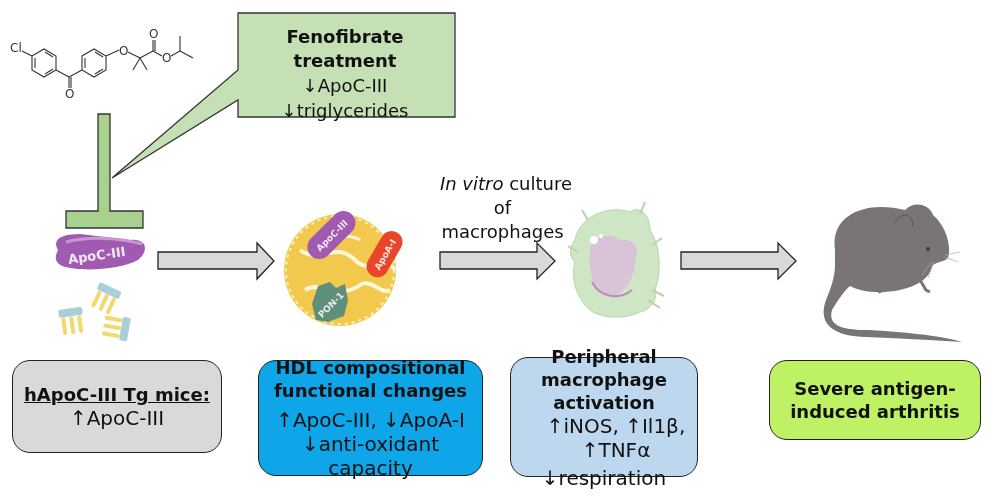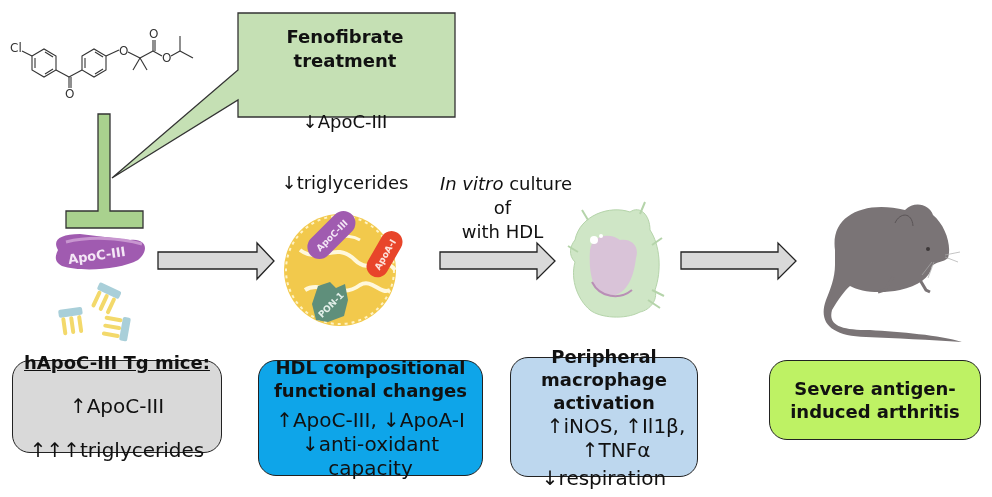--- a/index.html
+++ b/index.html
@@ -7,21 +7,21 @@
          font-family:"DejaVu Sans", "Liberation Sans", sans-serif; color:#111; }
   .abs { position:absolute; }
   .box { position:absolute; box-sizing:border-box; border:1.5px solid #222;
          border-radius:18px; text-align:center; display:flex; flex-direction:column;
          justify-content:center; align-items:center; }
   .box .title { font-weight:bold; font-size:18px; line-height:23px; }
   .box .line { font-size:20px; line-height:24px; }
   .u { text-decoration:underline; }
   .callout-text { position:absolute; left:237px; top:25px; width:216px; text-align:center; }
   .callout-text .title { font-weight:bold; font-size:18px; line-height:24px;text-align:center; }
-  .callout-text .line { font-size:18px; line-height:25px;margin-top:36px; }
+  .callout-text .line { font-size:18px; line-height:25px; }
   .caption { position:absolute; left:430px; top:172px; width:145px; text-align:center;
              font-size:18px; line-height:24px; }
   .caption i { font-style:italic;margin-left:7px; }
   svg text { font-family:"DejaVu Sans", "Liberation Sans", sans-serif; }
 </style>
 </head>
 <body>
 
 <svg class="abs" style="left:0;top:0" width="992" height="497">
 
@@ -142,27 +142,26 @@
 </svg>
 
 <div class="callout-text">
   <div class="title">Fenofibrate treatment</div>
   <div class="line">↓ApoC-III</div>
   <div class="line">↓triglycerides</div>
 </div>
 
 <div class="caption">
   <div><i>In vitro</i><span> culture of</span></div>
-  <div>with HDL</div>
+  <div>macrophages</div>
 </div>
 
-<div class="box" style="left:12px;top:360px;width:210px;height:93px;background:#d9d9d9;gap:20px;">
+<div class="box" style="left:12px;top:360px;width:210px;height:93px;background:#d9d9d9;">
   <div class="title u">hApoC-III Tg mice:</div>
   <div class="line">↑ApoC-III</div>
-  <div class="line">↑↑↑triglycerides</div>
 </div>
 
 <div class="box" style="left:258px;top:360px;width:225px;height:116px;background:#0ea5e9;">
   <div class="title">HDL compositional</div>
   <div class="title" style="margin-bottom:6px;">functional changes</div>
   <div class="line">↑ApoC-III, ↓ApoA-I</div>
   <div class="line">↓anti-oxidant capacity</div>
 </div>
 
 <div class="box" style="left:510px;top:357px;width:188px;height:120px;background:#bdd7ee;">

